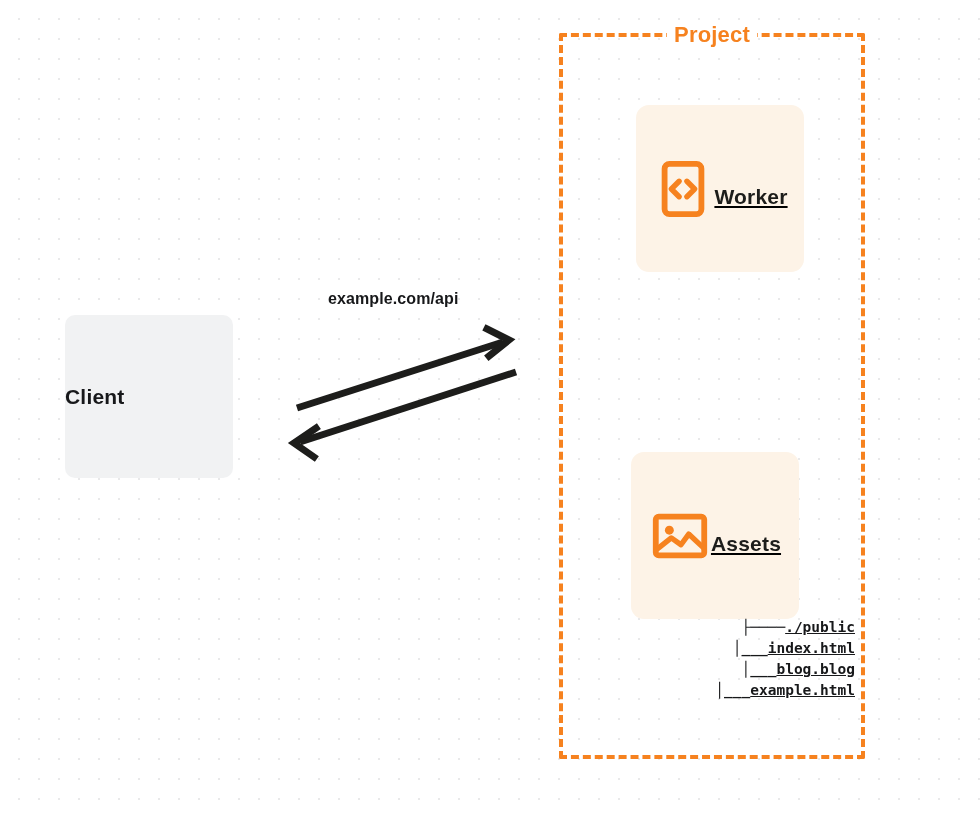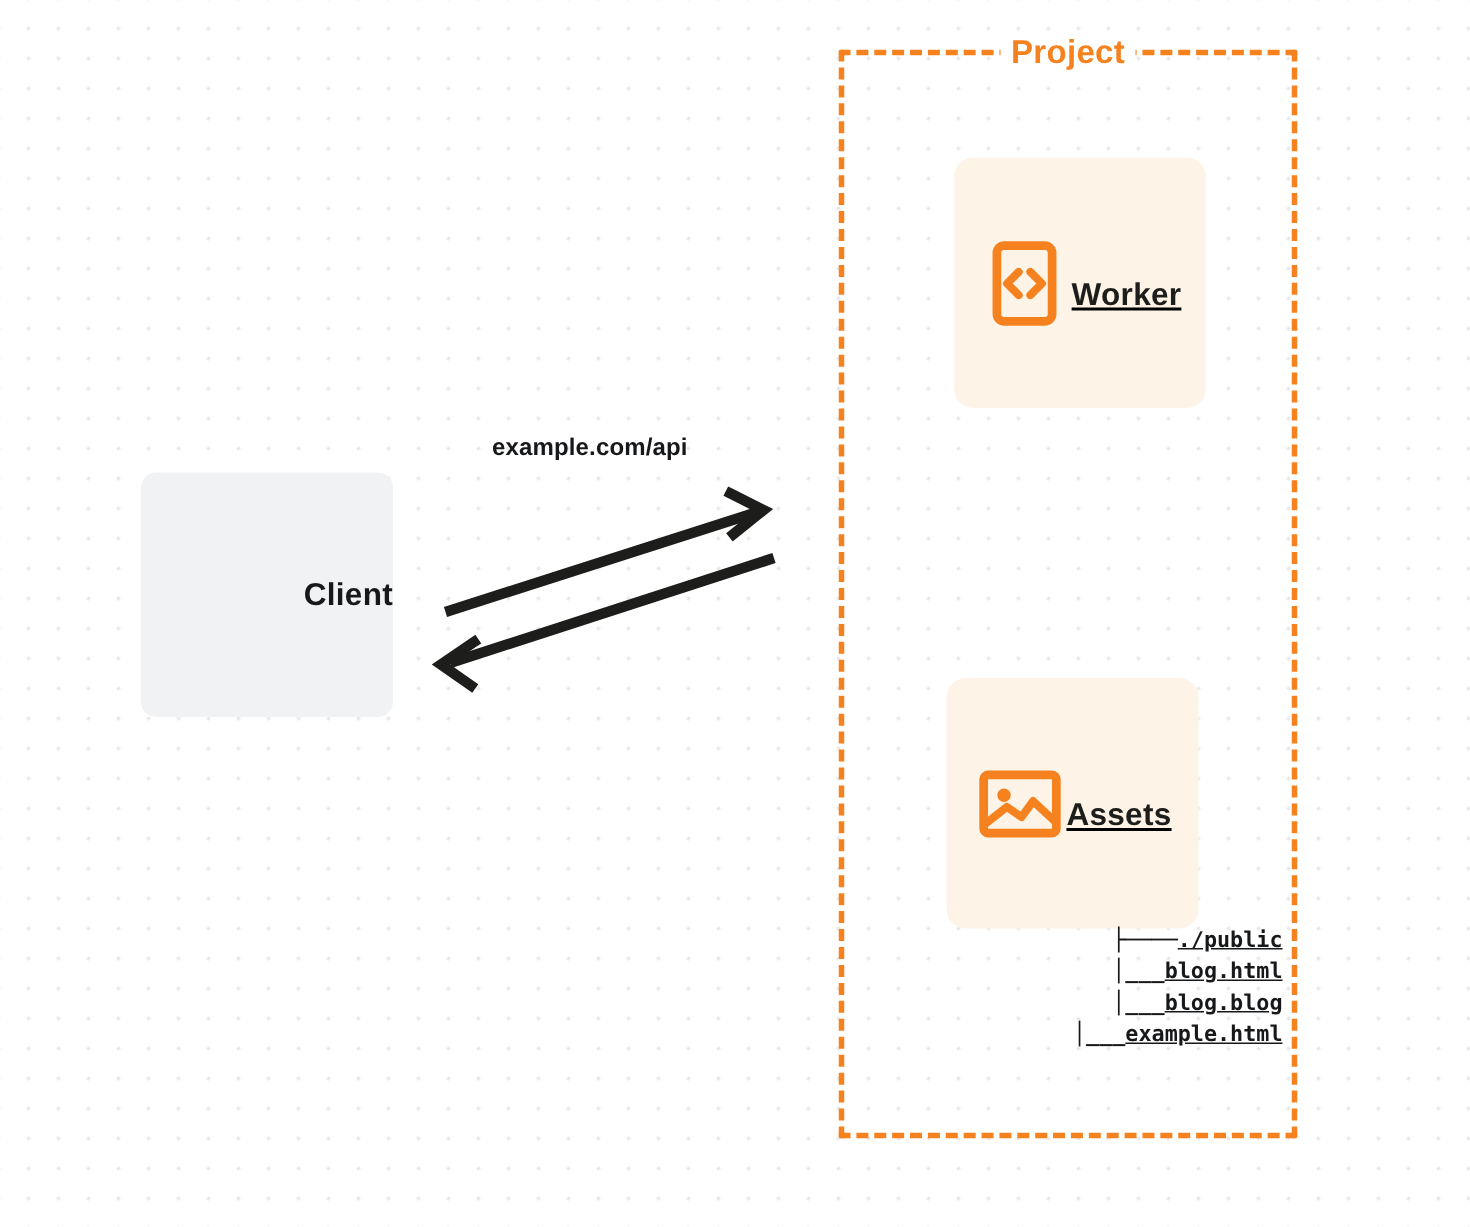--- a/index.html
+++ b/index.html
@@ -21,29 +21,29 @@
   #canvas {
     position: absolute;
     inset: 0;
     width: 980px;
     height: 818px;
   }
 
   
   .client-node {
     position: absolute;
-    left: 94px;
+    left: 65px;
     top: 315px;
     width: 168px;
     height: 163px;
     background: #f1f2f3;
     border-radius: 10px;
     display: flex;
     align-items: center;
-    justify-content: flex-end;
+    justify-content: flex-start;
   }
   .client-label {
     font-size: 21px;
     font-weight: bold;
     color: #17181a;
     letter-spacing: 0.2px;
   }
 
   
   .arrow-layer {
@@ -200,21 +200,21 @@
       <span class="card-label">Assets</span>
     </div>
 
     <div class="file-tree">
       <div class="tree-row">
         <span class="tree-branch">├────</span>
         <span class="tree-name">./public</span>
       </div>
       <div class="tree-row">
         <span class="tree-branch">│___</span>
-        <span class="tree-name">blog.html</span>
+        <span class="tree-name">index.html</span>
       </div>
       <div class="tree-row">
         <span class="tree-branch">│___</span>
         <span class="tree-name">blog.blog</span>
       </div>
       <div class="tree-row">
         <span class="tree-branch">│___</span>
         <span class="tree-name">example.html</span>
       </div>
     </div>

